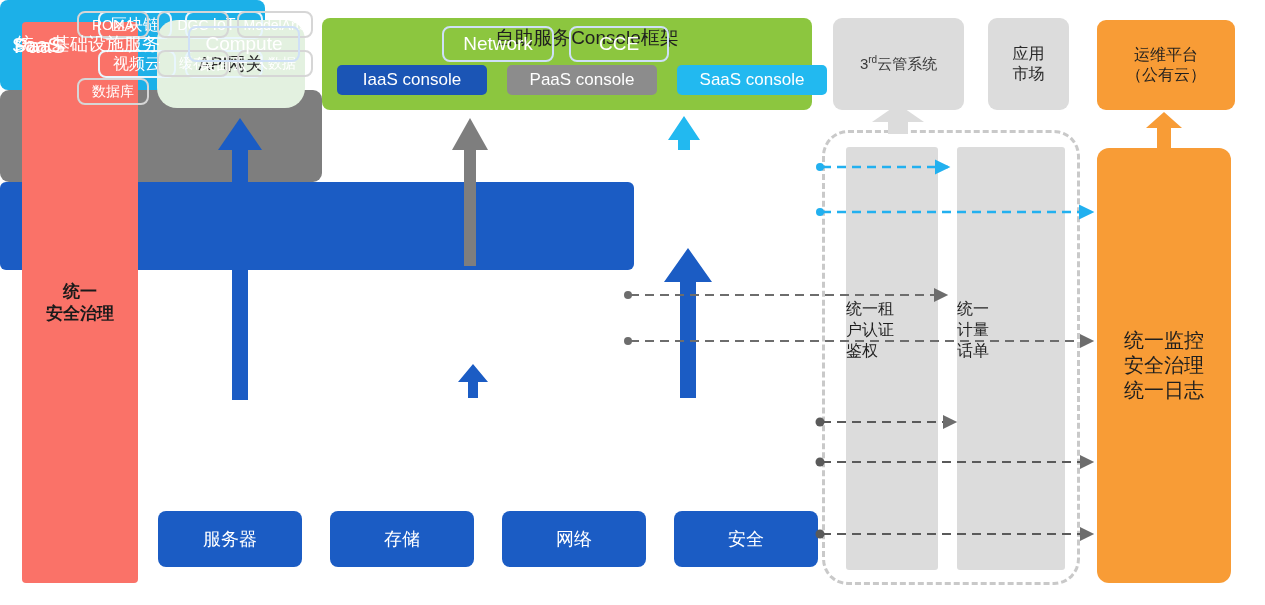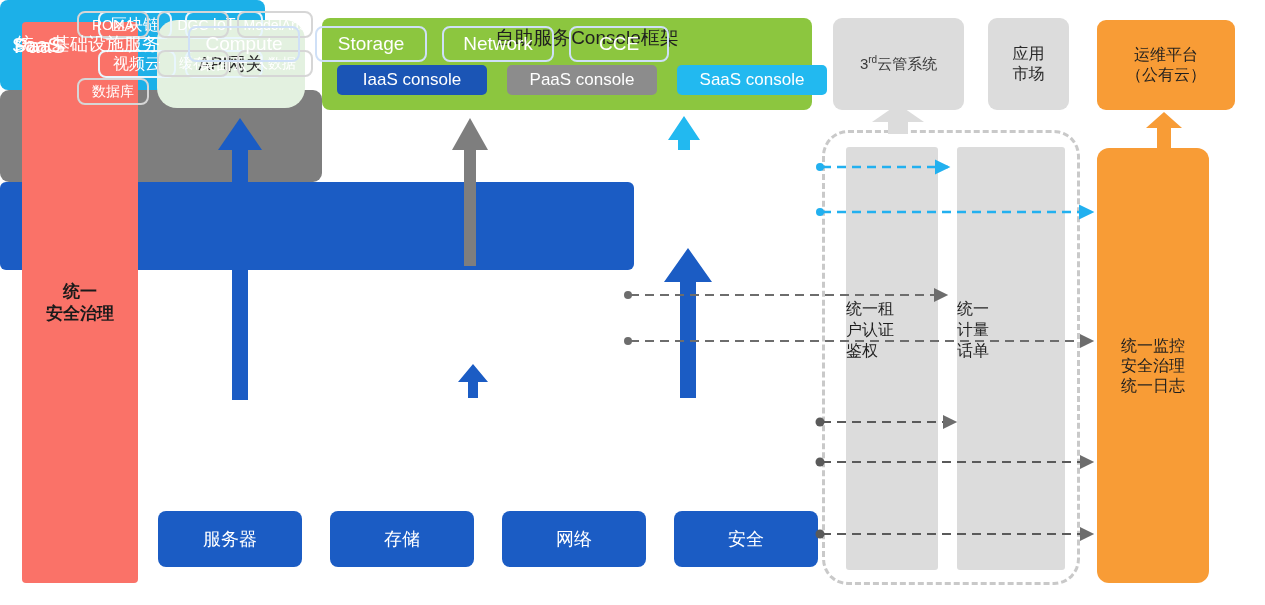--- a/index.html
+++ b/index.html
@@ -24,21 +24,21 @@
 
   
   #third-cloud{left:833px;top:18px;width:131px;height:92px;background:#dcdcdc;border-radius:9px;color:#3a3a3a;font-size:15px;}
   #third-cloud sup{font-size:10px;vertical-align:super;}
   #app-market{left:988px;top:18px;width:81px;height:92px;background:#dcdcdc;border-radius:9px;color:#2b2b2b;font-size:16px;}
 
   
   #ops-plat{left:1097px;top:20px;width:138px;height:90px;background:#f89c36;border-radius:9px;color:#1f1f1f;font-size:16px;}
 
   
-  #ops-tall{left:1097px;top:148px;width:112px;height:435px;background:#f89c36;border-radius:12px;color:#1f1f1f;font-size:16px;}
+  #ops-tall{left:1097px;top:148px;width:134px;height:435px;background:#f89c36;border-radius:12px;color:#1f1f1f;font-size:20px;}
 
   
   #saas{left:553px;top:148px;width:265px;height:90px;background:#1cb0e8;border-radius:8px;}
   #saas-label{position:absolute;left:12px;top:0;height:90px;display:flex;align-items:center;color:#fff;font-size:20px;}
   .saas-pill{position:absolute;height:28px;border:2px solid #e8f6fd;border-radius:8px;color:#fff;font-size:16px;}
   #s-blk{left:98px;top:11px;width:74px;}
   #s-iot{left:185px;top:11px;width:78px;}
   #s-vid{left:98px;top:50px;width:78px;}
   #s-desk{left:185px;top:50px;width:78px;}
 
@@ -187,23 +187,20 @@
     <div class="pill paas-pill" id="p-bd">
       <span>大数据</span>
     </div>
   </div>
 
   <div id="infra">
     <div id="infra-label">统一基础设施服务</div>
     <div class="pill infra-pill" id="i-comp">
       <span>Compute</span>
     </div>
-    <div class="pill infra-pill" id="i-stor">
-      <span>Storage</span>
-    </div>
     <div class="pill infra-pill" id="i-net">
       <span>Network</span>
     </div>
     <div class="pill infra-pill" id="i-cce">
       <span>CCE</span>
     </div>
   </div>
 
   <div class="box bot" id="b-server">
     <span>服务器</span>

